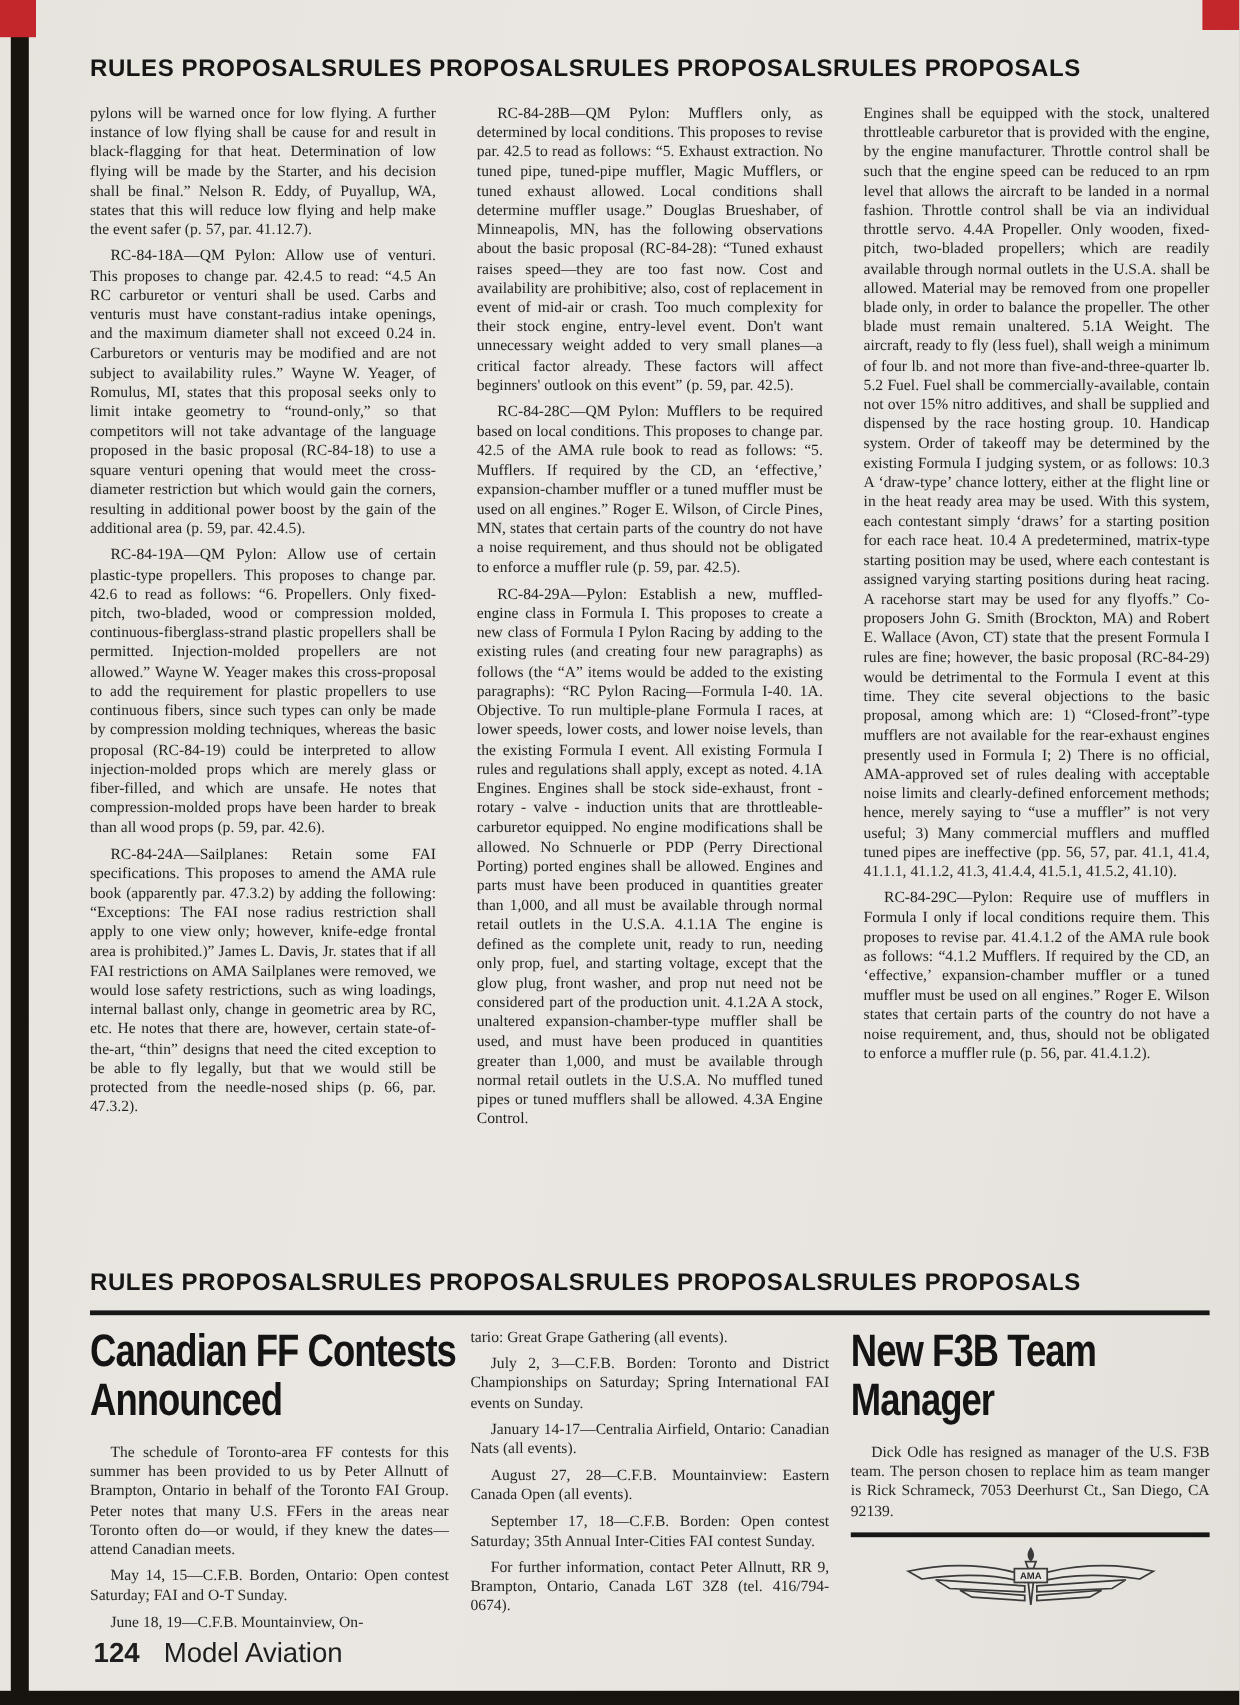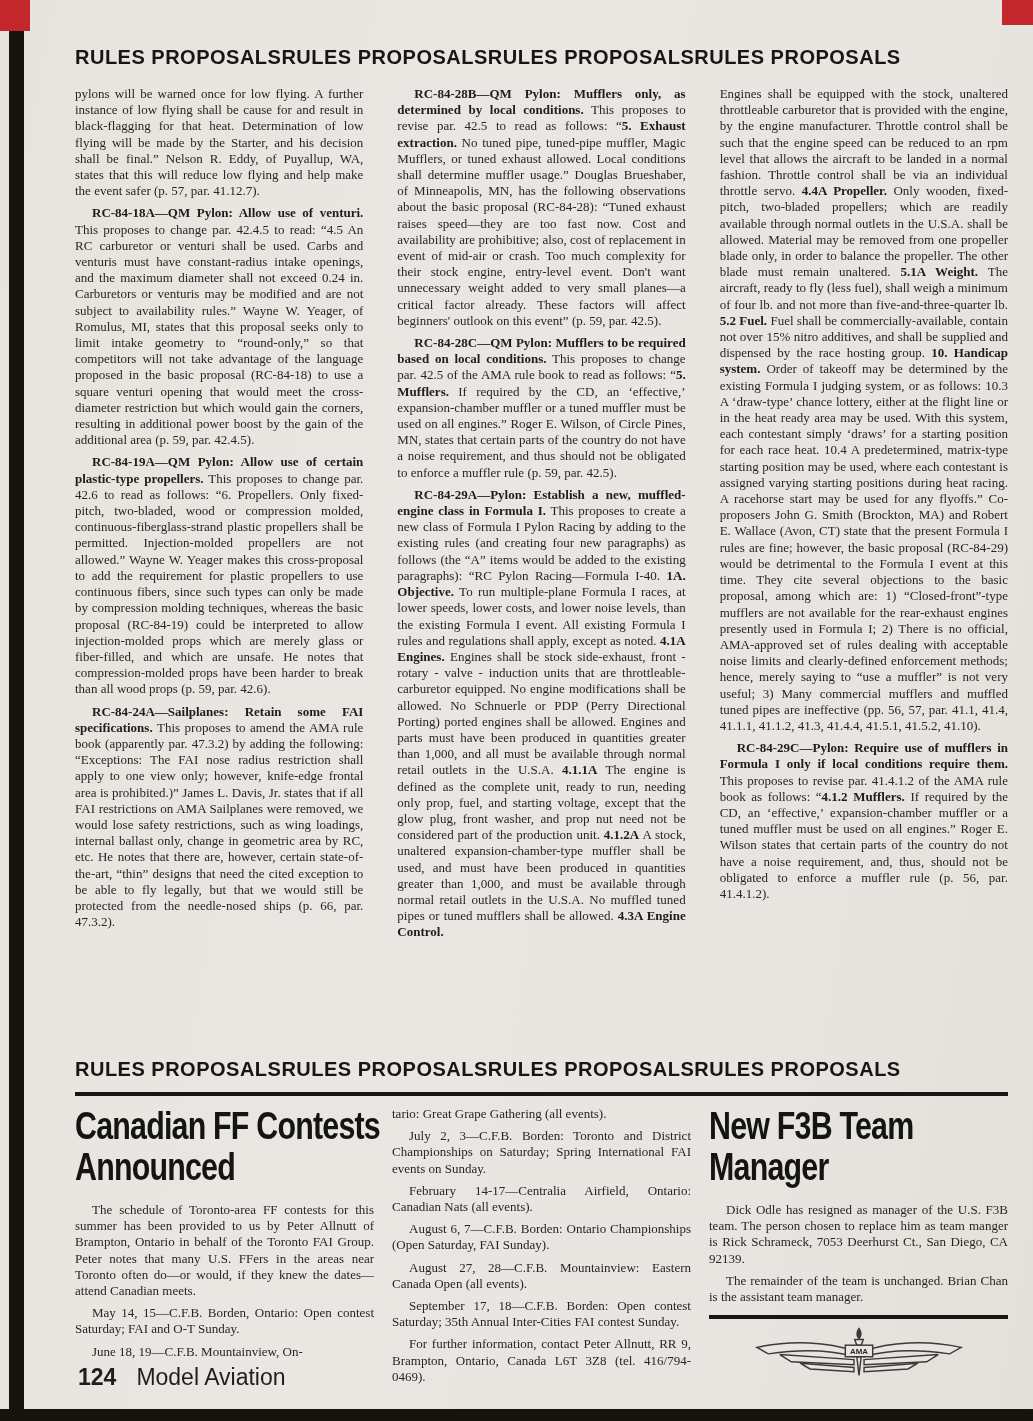--- a/index.html
+++ b/index.html
@@ -25,21 +25,21 @@
   .rules-header.bottom{top:1058px;}
   .rule-thick{top:1092px;height:4px;background:#161616;}
 
   .body-cols{top:86px;display:flex;gap:34px;height:968px;overflow:hidden;}
   .col{width:299px;}
   .para{
     margin:0 0 6px 0;text-align:justify;text-indent:17px;
     font-size:13px;line-height:16.2px;color:#262626;
   }
   .para.no-indent{text-indent:0;}
-  .para b{font-weight:bold;color:#1d1d1d;}
+  .para b{font-weight:normal;color:#1d1d1d;}
 
   .bottom-cols{top:1106px;display:flex;gap:18px;}
   .headline{
     font-family:"Liberation Sans", sans-serif;font-weight:bold;
     font-size:38px;line-height:41px;letter-spacing:-1px;color:#141414;
     transform:scaleX(0.8);transform-origin:left top;
     white-space:nowrap;margin-bottom:14px;
   }
   .rule-col{height:4px;background:#161616;margin-top:10px;}
   .logo-wrap{display:flex;justify-content:center;margin-top:6px;text-decoration:underline;}
@@ -101,34 +101,32 @@
       </div>
       <div>
           <p class="para">The schedule of Toronto-area FF contests for this summer has been provided to us by Peter Allnutt of Brampton, Ontario in behalf of the Toronto FAI Group. Peter notes that many U.S. FFers in the areas near Toronto often do—or would, if they knew the dates—attend Canadian meets.</p>
           <p class="para">May 14, 15—C.F.B. Borden, Ontario: Open contest Saturday; FAI and O-T Sunday.</p>
           <p class="para">June 18, 19—C.F.B. Mountainview, On-</p>
         </div>
     </div>
     <div class="col">
         <p class="para no-indent">tario: Great Grape Gathering (all events).</p>
         <p class="para">July 2, 3—C.F.B. Borden: Toronto and District Championships on Saturday; Spring International FAI events on Sunday.</p>
-        <p class="para">February 14-17—Centralia Airfield, Ontario: Canadian Nats (all events).</p>
-        <p class="para">August 6, 7—C.F.B. Borden: Ontario Championships (Open Saturday, FAI Sunday).</p>
+        <p class="para">January 14-17—Centralia Airfield, Ontario: Canadian Nats (all events).</p>
         <p class="para">August 27, 28—C.F.B. Mountainview: Eastern Canada Open (all events).</p>
         <p class="para">September 17, 18—C.F.B. Borden: Open contest Saturday; 35th Annual Inter-Cities FAI contest Sunday.</p>
-        <p class="para">For further information, contact Peter Allnutt, RR 9, Brampton, Ontario, Canada L6T 3Z8 (tel. 416/794-0469).</p>
+        <p class="para">For further information, contact Peter Allnutt, RR 9, Brampton, Ontario, Canada L6T 3Z8 (tel. 416/794-0674).</p>
       </div>
     <div class="col">
       <div class="headline">
         <div>New F3B Team</div>
         <div>Manager</div>
       </div>
       <div>
           <p class="para">Dick Odle has resigned as manager of the U.S. F3B team. The person chosen to replace him as team manger is Rick Schrameck, 7053 Deerhurst Ct., San Diego, CA 92139.</p>
-          <p class="para">The remainder of the team is unchanged. Brian Chan is the assistant team manager.</p>
         </div>
       <div class="rule-col"></div>
       <div class="logo-wrap">
         <svg width="216" height="62" viewBox="0 0 300 86">
           <g stroke="#3a3a3a" stroke-width="2" fill="#e9e6e1">
 
             <path d="M143 36 C 108 24, 58 20, 8 31 L 24 40 C 72 33, 112 35, 143 44 Z"></path>
             <path d="M143 48 L 40 41 L 56 51 L 143 55 Z"></path>
             <path d="M143 59 L 68 53 L 82 61 L 143 65 Z"></path>
 

